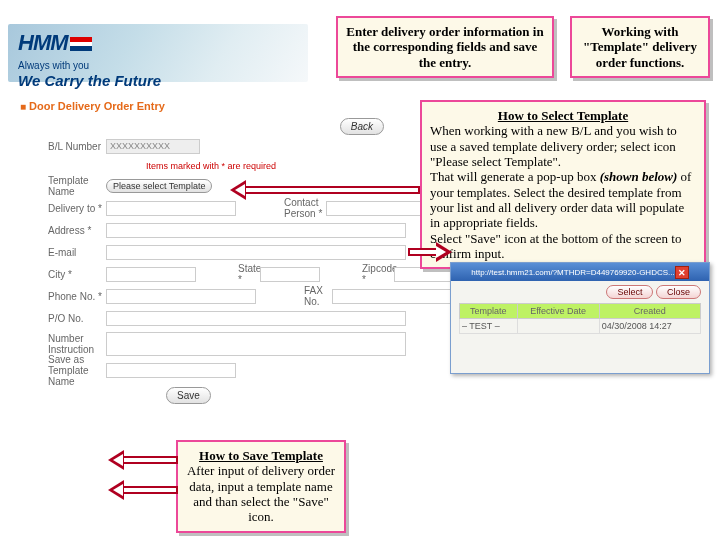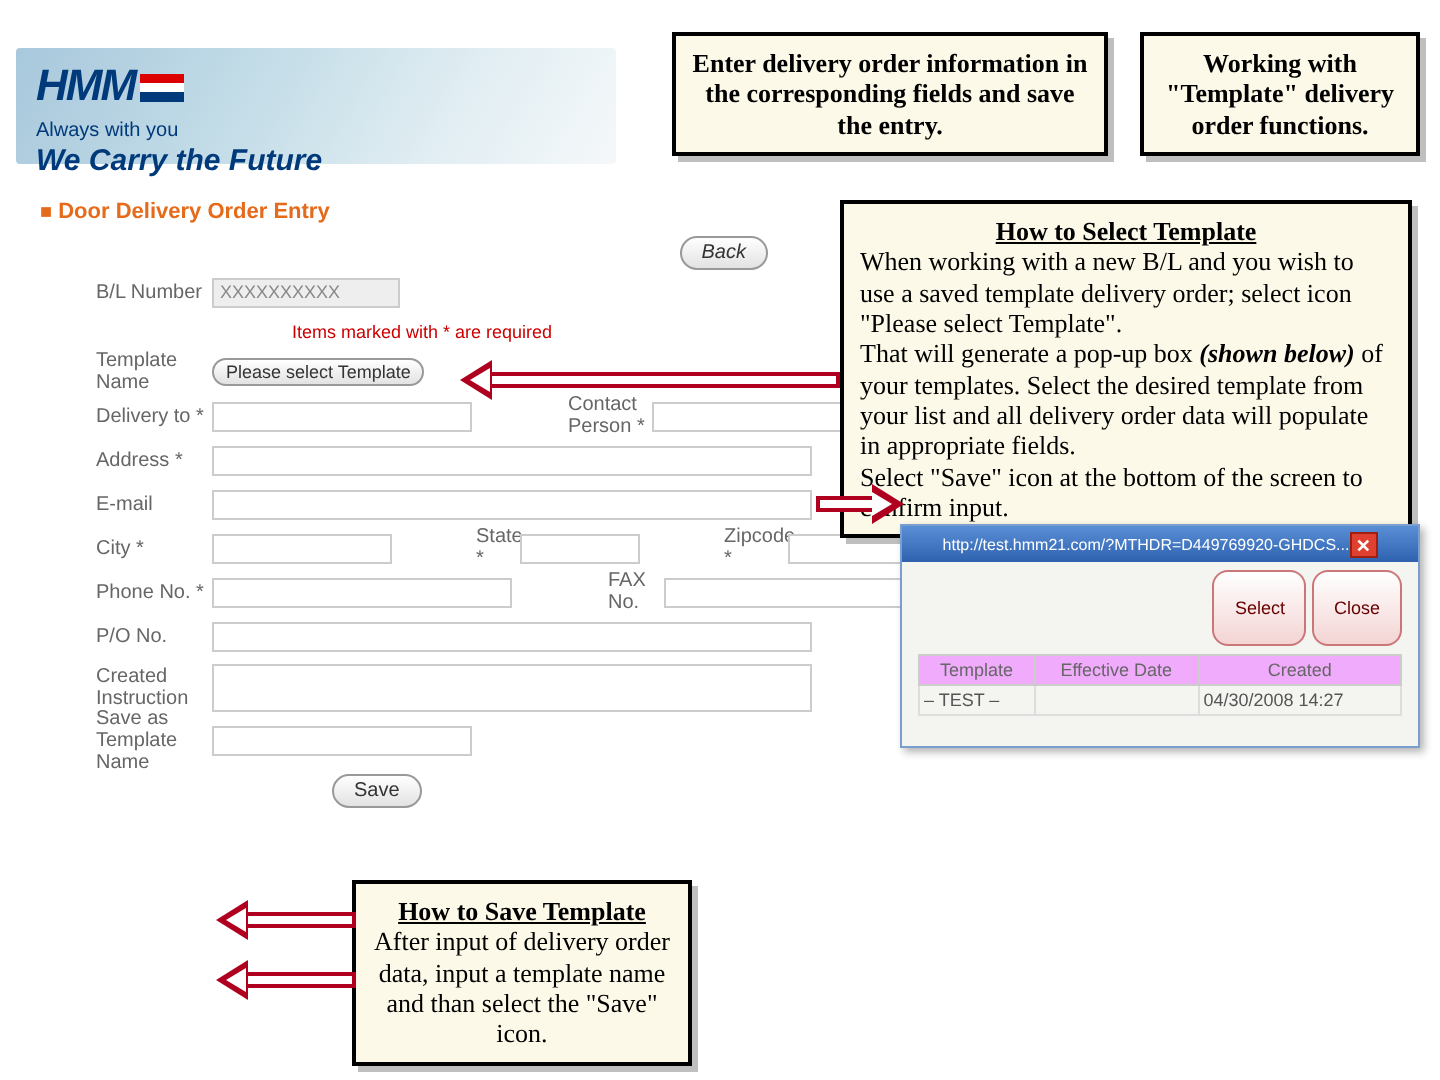--- a/index.html
+++ b/index.html
@@ -27,21 +27,21 @@
     background: linear-gradient(#d00 33%,#fff 33% 66%,#003a7a 66%);
     margin-left:2px; vertical-align:middle;}
   .tagline1 { position:absolute; top:36px; left:10px;
     font-size:10px; color:#003a7a;}
   .tagline2 { position:absolute; top:48px; left:10px;
     font-size:15px; color:#003a7a; font-weight:700; font-style:italic;}
   
   .callout {
     position: absolute;
     background: #fdf9e8;
-    border: 2px solid #000000;
+    border: 2px solid #ec4899;
     box-shadow: 3px 3px 0 rgba(0,0,0,.25);
     padding: 6px 8px;
     font-family: "Times New Roman", serif;
     font-size: 13px; line-height: 1.18;
     text-align: left;
   }
   .callout .u { text-decoration: underline; font-weight:700; }
   .c1 { top: 16px; left: 336px; width: 218px; text-align:center; font-weight:700;}
   .c2 { top: 16px; left: 570px; width: 140px; text-align:center; font-weight:700;}
   .c3 { top: 100px; left: 420px; width: 286px; }
@@ -79,25 +79,25 @@
   }
   .popup .titlebar {
     height:18px; background:linear-gradient(#5a8fd6,#2e62b0);
     color:#fff; display:flex; align-items:center; padding:0 4px;
     justify-content:center;
   }
   .pclose { display:inline-block; width:14px; height:13px;
     background:#e04030; color:#fff; font-weight:700; text-align:center; line-height:12px;
     border:1px solid #a02010; font-size:9px;}
   .popup .body { padding:4px 8px;}
-  .popup .pbtn { display:inline-block; padding:13px 10px;
+  .popup .pbtn { display:inline-block; padding:1px 10px;
     border:1px solid #c77; border-radius:8px;
     background:linear-gradient(#fff,#f4d4d4); color:#600; font-size:9px;}
   .popup table { width:100%; border-collapse:collapse; margin-top:4px;}
-  .popup th { background:#f0abfc; border:1px solid #ccc; font-weight:400; color:#666; padding:2px;}
+  .popup th { background:#bef264; border:1px solid #ccc; font-weight:400; color:#666; padding:2px;}
   .popup td { border:1px solid #ddd; padding:2px; color:#555;}
   
   .arrow {
     position:absolute; height:0;
   }
   .arrow .shaft {
     position:absolute; height:8px; background:#fff;
     border:2px solid #b00020;
   }
   .arrow .head {
@@ -173,21 +173,21 @@
     <span class="lbl"><span>Phone No. *</span></span>
     <span class="cell" style="width:150px"></span>
     <span class="lbl" style="width:56px;margin-left:20px">FAX No.</span>
     <span class="cell" style="width:130px"></span>
   </div>
   <div class="row">
     <span class="lbl">P/O No.</span>
     <span class="cell" style="width:300px"></span>
   </div>
   <div class="row" style="height:30px">
-    <span class="lbl">Created Instruction</span>
+    <span class="lbl">Number Instruction</span>
     <span class="cell" style="width:300px;height:24px"></span>
   </div>
   <div class="row">
     <span class="lbl" style="width:86px;line-height:1.1">Save as Template Name</span>
     <span class="cell" style="width:130px"></span>
   </div>
   <div style="margin:6px 0 0 160px">
     <span class="btn">Save</span>
   </div>
 </div>

